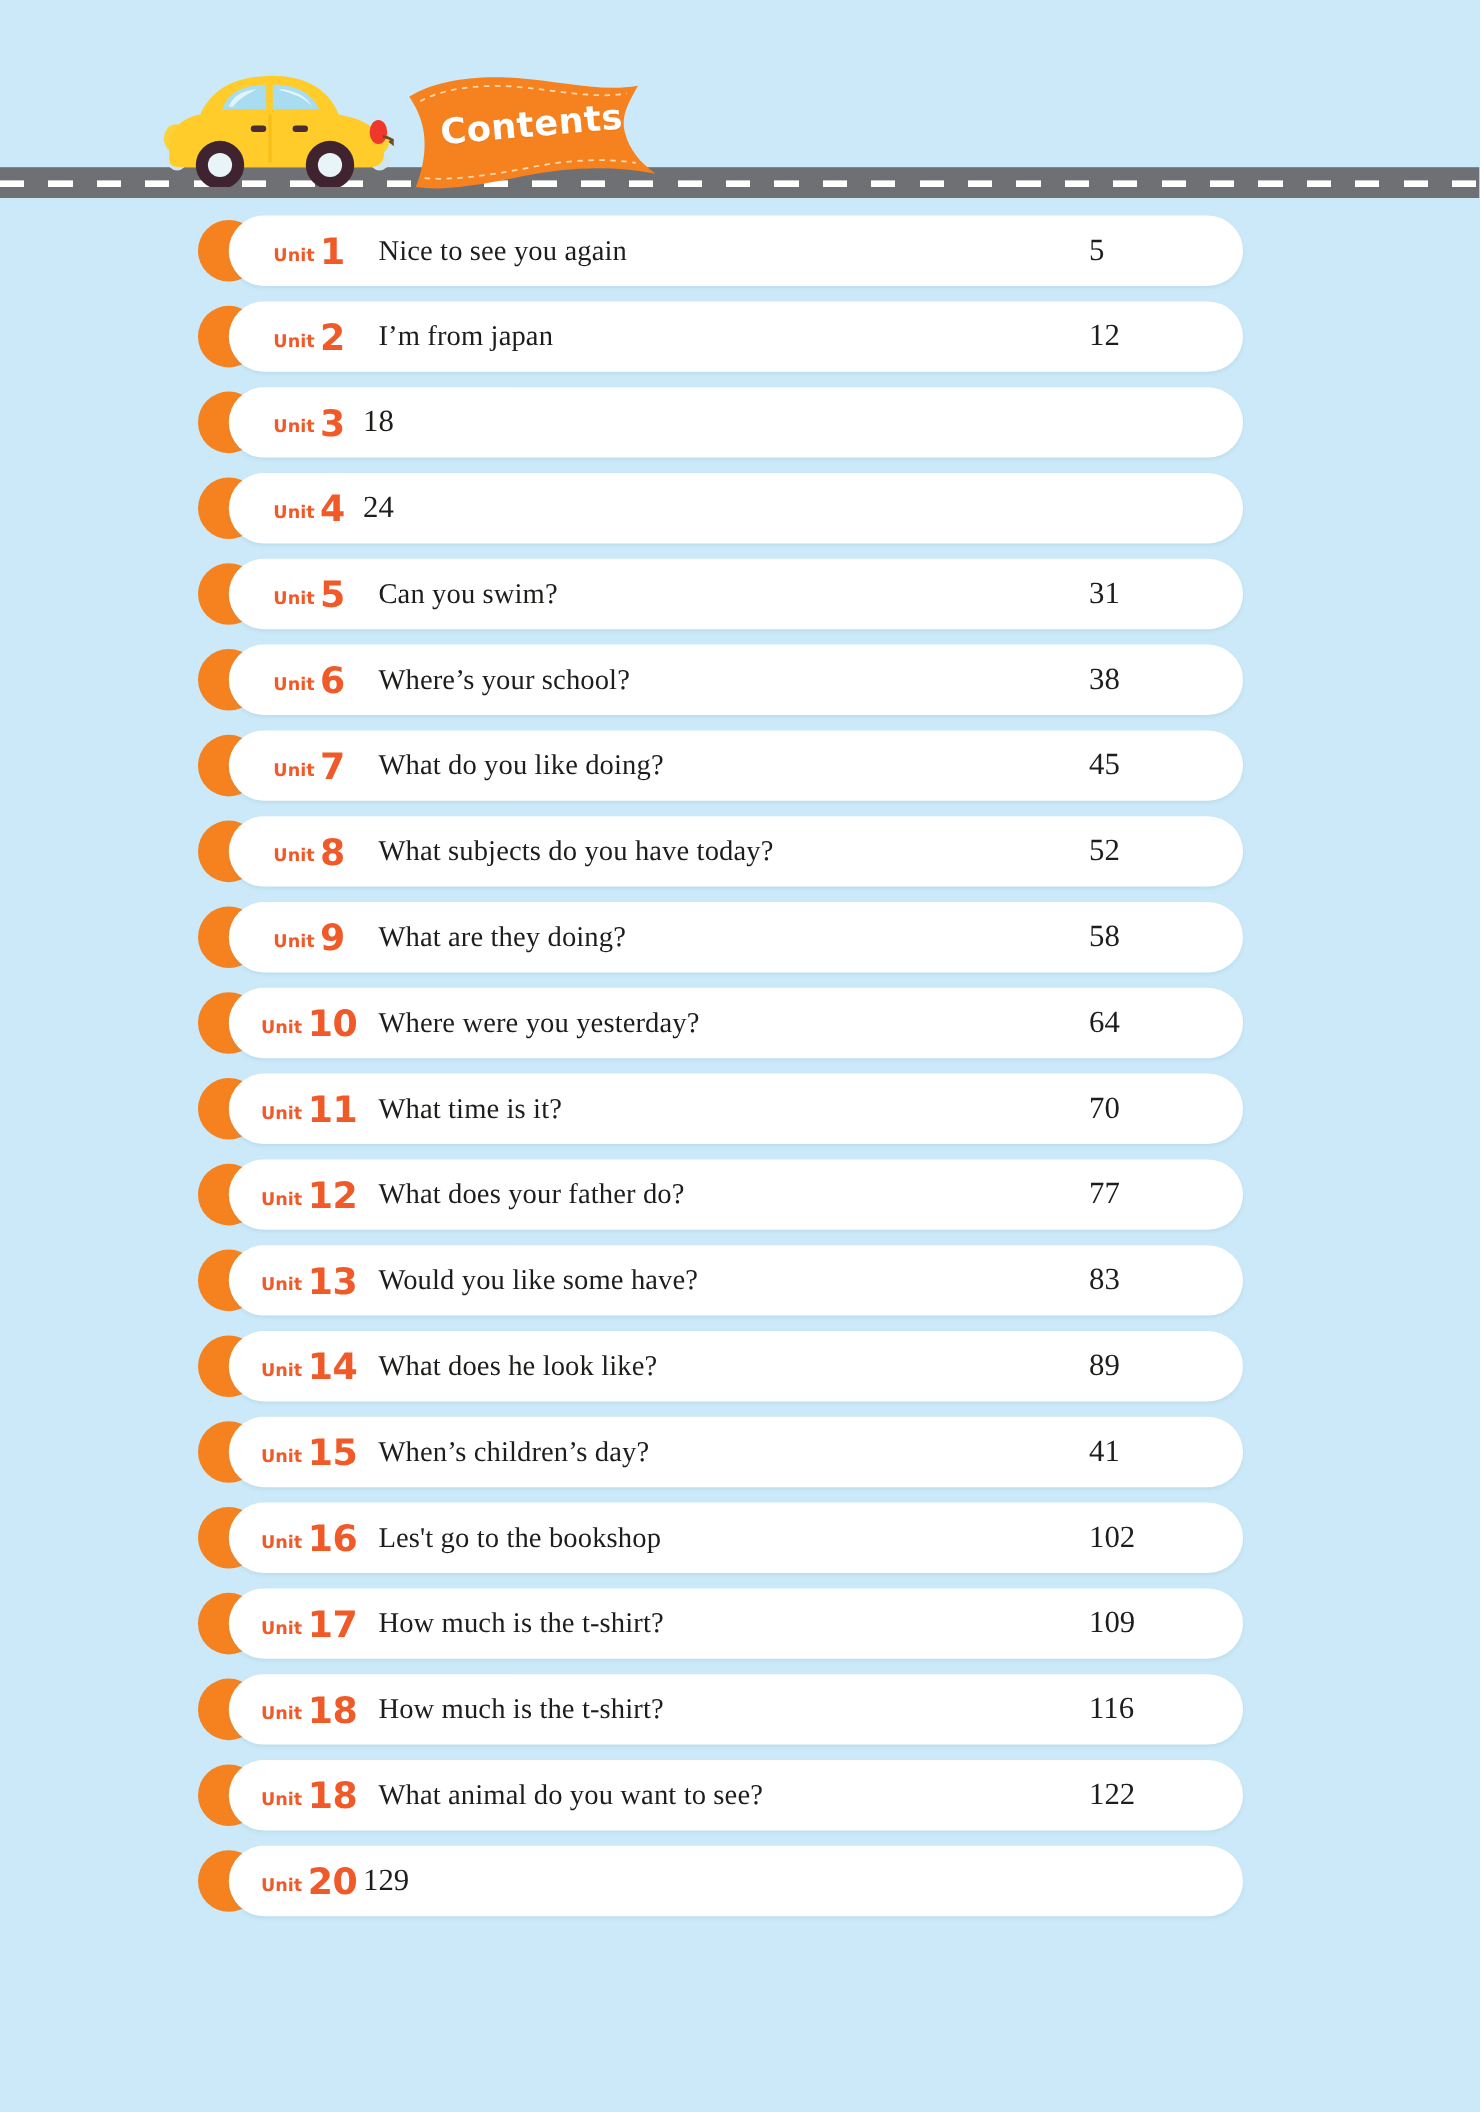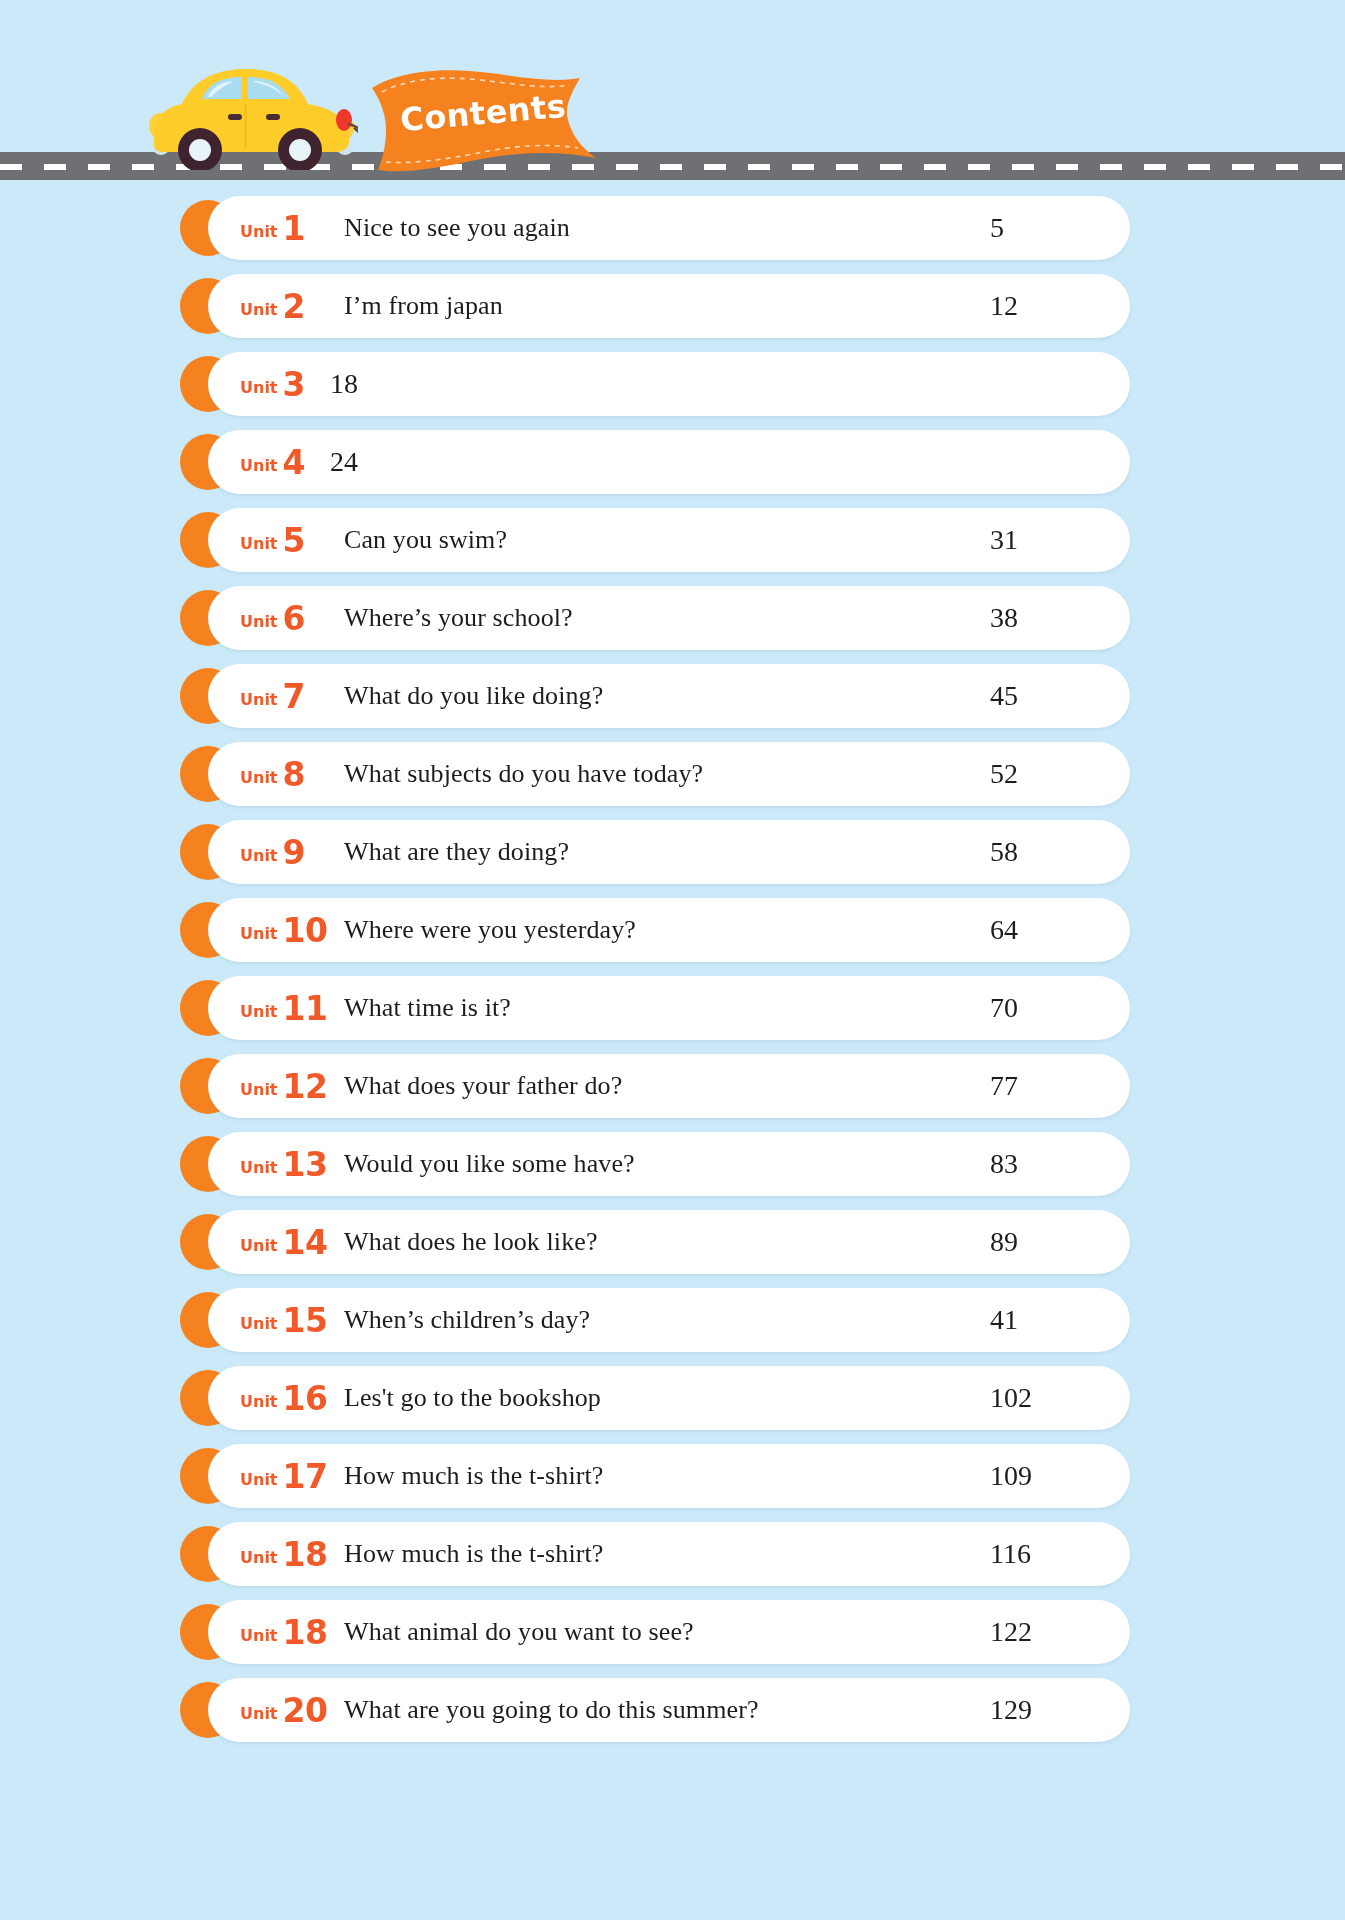--- a/index.html
+++ b/index.html
@@ -124,21 +124,21 @@
     display: flex;
     align-items: center;
     box-shadow: 0 2px 3px rgba(120,160,185,0.16);
   }
 
   .unit-block {
     width: 122px;
     flex: 0 0 122px;
     display: flex;
     align-items: baseline;
-    justify-content: flex-start;
+    justify-content: center;
     padding-right: 8px;
     padding-left: 32px;
   }
 
   .unit-word {
     font-family: "DejaVu Sans", sans-serif;
     font-size: 16px;
     font-weight: bold;
     color: #f05a28;
     line-height: 1;
@@ -493,19 +493,18 @@
   </div>
 
   <div class="toc-row">
     <div class="row-inner">
       <div class="tab"></div>
       <div class="pill">
         <div class="unit-block">
           <span class="unit-word">Unit</span>
           <span class="unit-num">20</span>
         </div>
-        <div class="unit-title">What are you going to do this summer?</div>
         <div class="unit-page">129</div>
       </div>
     </div>
   </div>
 
 </div>
 
 </body></html>

